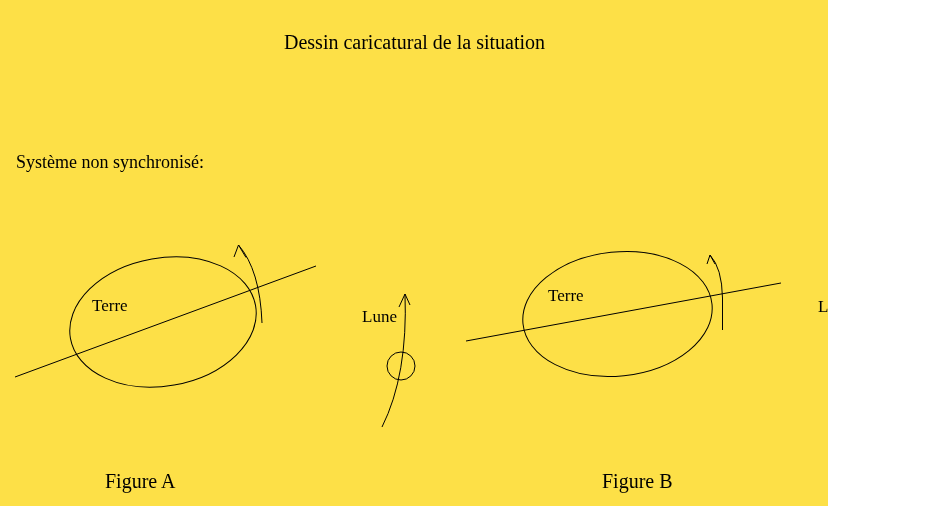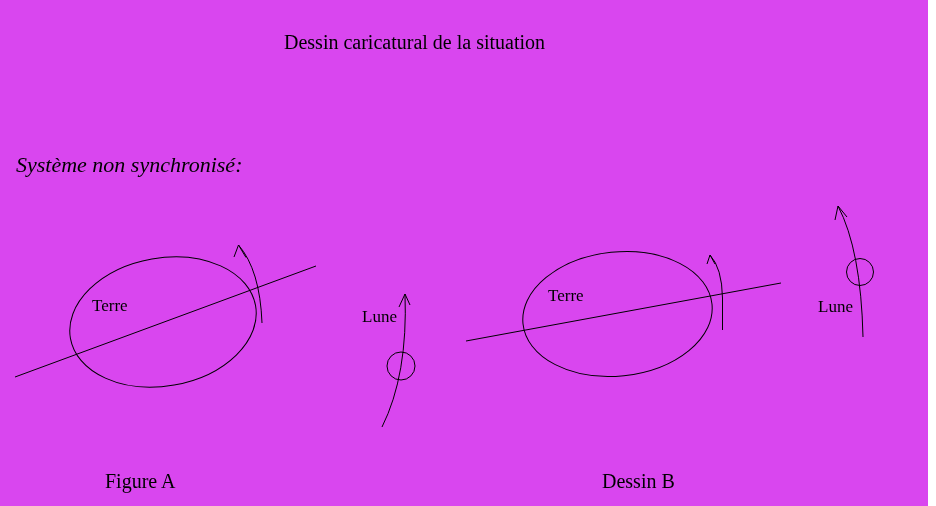--- a/index.html
+++ b/index.html
@@ -2,41 +2,40 @@
 <html><head>
 <meta charset="utf-8">
 <style>
   html, body {
     margin: 0;
     padding: 0;
     background: #ffffff;
   }
   #canvas {
     position: relative;
-    width: 928px;
+    width: 828px;
     height: 506px;
-    background: #d946ef;
+    background: #fde047;
     font-family: "Liberation Serif", "DejaVu Serif", serif;
     color: #000000;
     overflow: hidden;
   }
   .txt {
     position: absolute;
     white-space: nowrap;
     line-height: 1.1;
     color: #000000;
   }
   .title {
     font-size: 20px;
     left: 284px;
     top: 31px;
   }
   .system-label {
-    font-size: 22px;
-    font-style: italic;
+    font-size: 18px;
   }
   .system-label.left  { left: 16px;  top: 153px; }
   .system-label.right { left: 460px; top: 153px; }
   .terre { font-size: 17px; }
   .terre.left  { left: 92px;  top: 297px; }
   .terre.right { left: 548px; top: 287px; }
   .lune { font-size: 17px; }
   .lune.left  { left: 362px; top: 308px; }
   .lune.right { left: 818px; top: 298px; }
   .caption { font-size: 20px; }
@@ -85,15 +84,15 @@
 
   <div class="txt system-label left">Système non synchronisé:</div>
 
   <div class="txt terre left">Terre</div>
   <div class="txt terre right">Terre</div>
 
   <div class="txt lune left">Lune</div>
   <div class="txt lune right">Lune</div>
 
   <div class="txt caption a">Figure A</div>
-  <div class="txt caption b">Dessin B</div>
+  <div class="txt caption b">Figure B</div>
 
 </div>
 
 </body></html>

